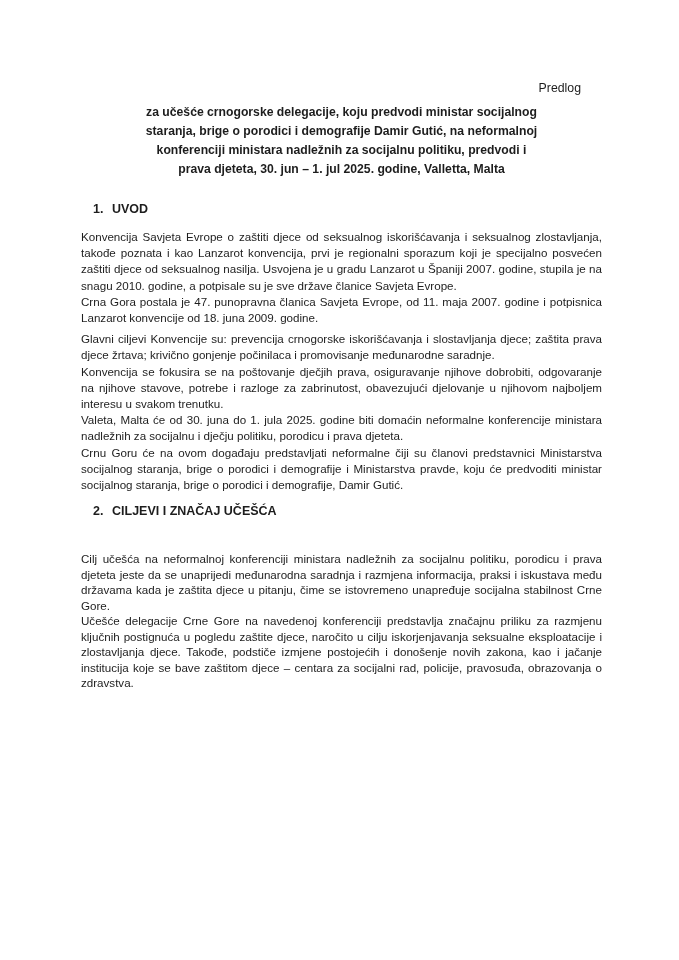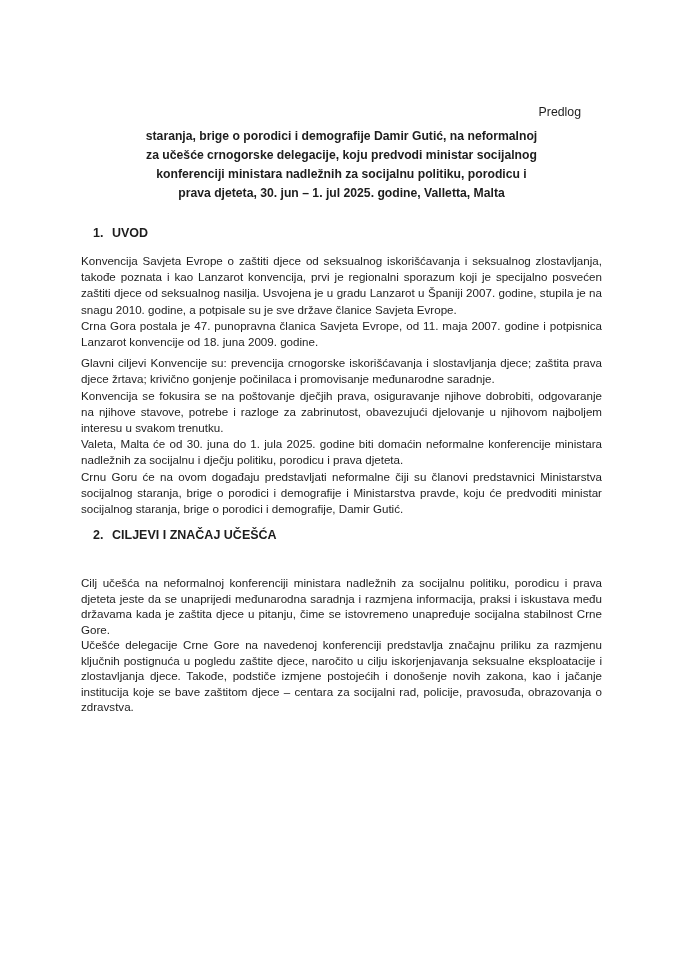--- a/index.html
+++ b/index.html
@@ -13,21 +13,21 @@
     color: #1d1d1d;
     -webkit-font-smoothing: antialiased;
   }
   .content {
     position: absolute;
     left: 81px;
     top: 0;
     width: 521px;
   }
   .predlog {
-    margin-top: 104px;
+    margin-top: 80px;
     font-size: 12.3px;
     line-height: 16px;
     text-align: right;
     padding-right: 21px;
   }
   .doc-title {
     margin-top: 40px;
     font-size: 12.8px;
     font-weight: bold;
     letter-spacing: 0.4px;
@@ -69,23 +69,23 @@
 </head>
 <body>
 
 <div class="page">
   <div class="content">
 
     <div class="predlog">Predlog</div>
 
 
     <div class="doc-subtitle">
+      <div>za učešće crnogorske delegacije, koju predvodi ministar socijalnog</div>
       <div>staranja, brige o porodici i demografije Damir Gutić, na neformalnoj</div>
-      <div>za učešće crnogorske delegacije, koju predvodi ministar socijalnog</div>
-      <div>konferenciji ministara nadležnih za socijalnu politiku, porodicu i</div>
+      <div>konferenciji ministara nadležnih za socijalnu politiku, predvodi i</div>
       <div>prava djeteta, 30. jun – 1. jul 2025. godine, Valletta, Malta</div>
     </div>
 
     <div class="heading heading-1">
       <span class="h-num">1.</span><span>UVOD</span>
     </div>
 
     <div class="body-block body-block-1">
       <p class="para">Konvencija Savjeta Evrope o zaštiti djece od seksualnog iskorišćavanja i seksualnog zlostavljanja, takođe poznata i kao Lanzarot konvencija, prvi je regionalni sporazum koji je specijalno posvećen zaštiti djece od seksualnog nasilja. Usvojena je u gradu Lanzarot u Španiji 2007. godine, stupila je na snagu 2010. godine, a potpisale su je sve države članice Savjeta Evrope.</p>
       <p class="para">Crna Gora postala je 47. punopravna članica Savjeta Evrope, od 11. maja 2007. godine i potpisnica Lanzarot konvencije od 18. juna 2009. godine.</p>

